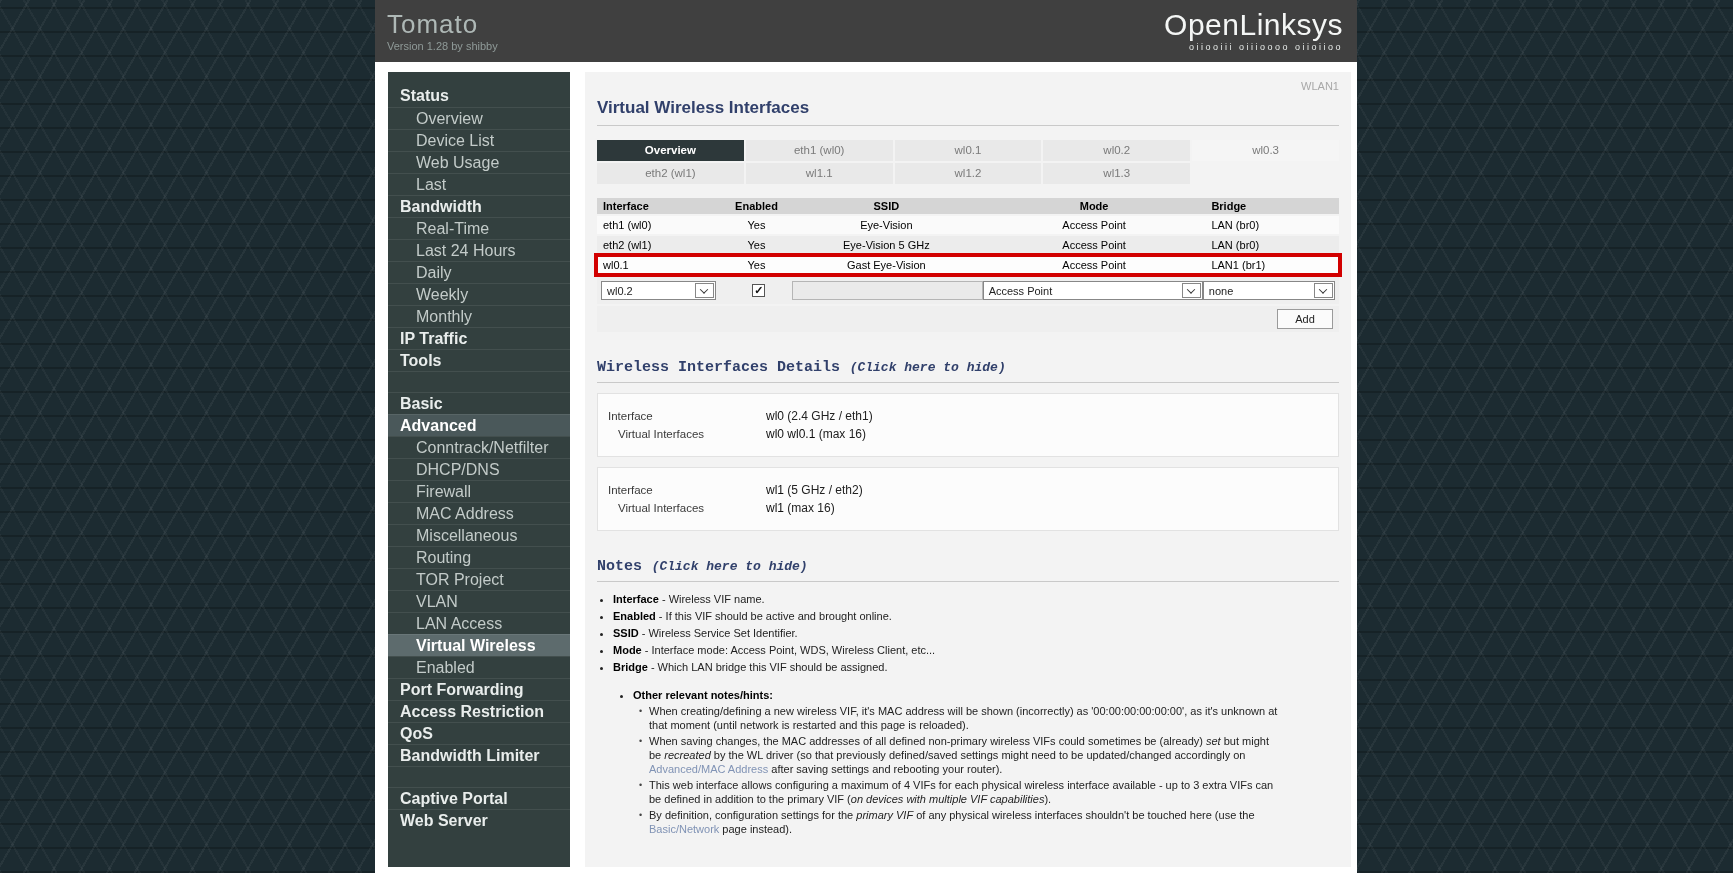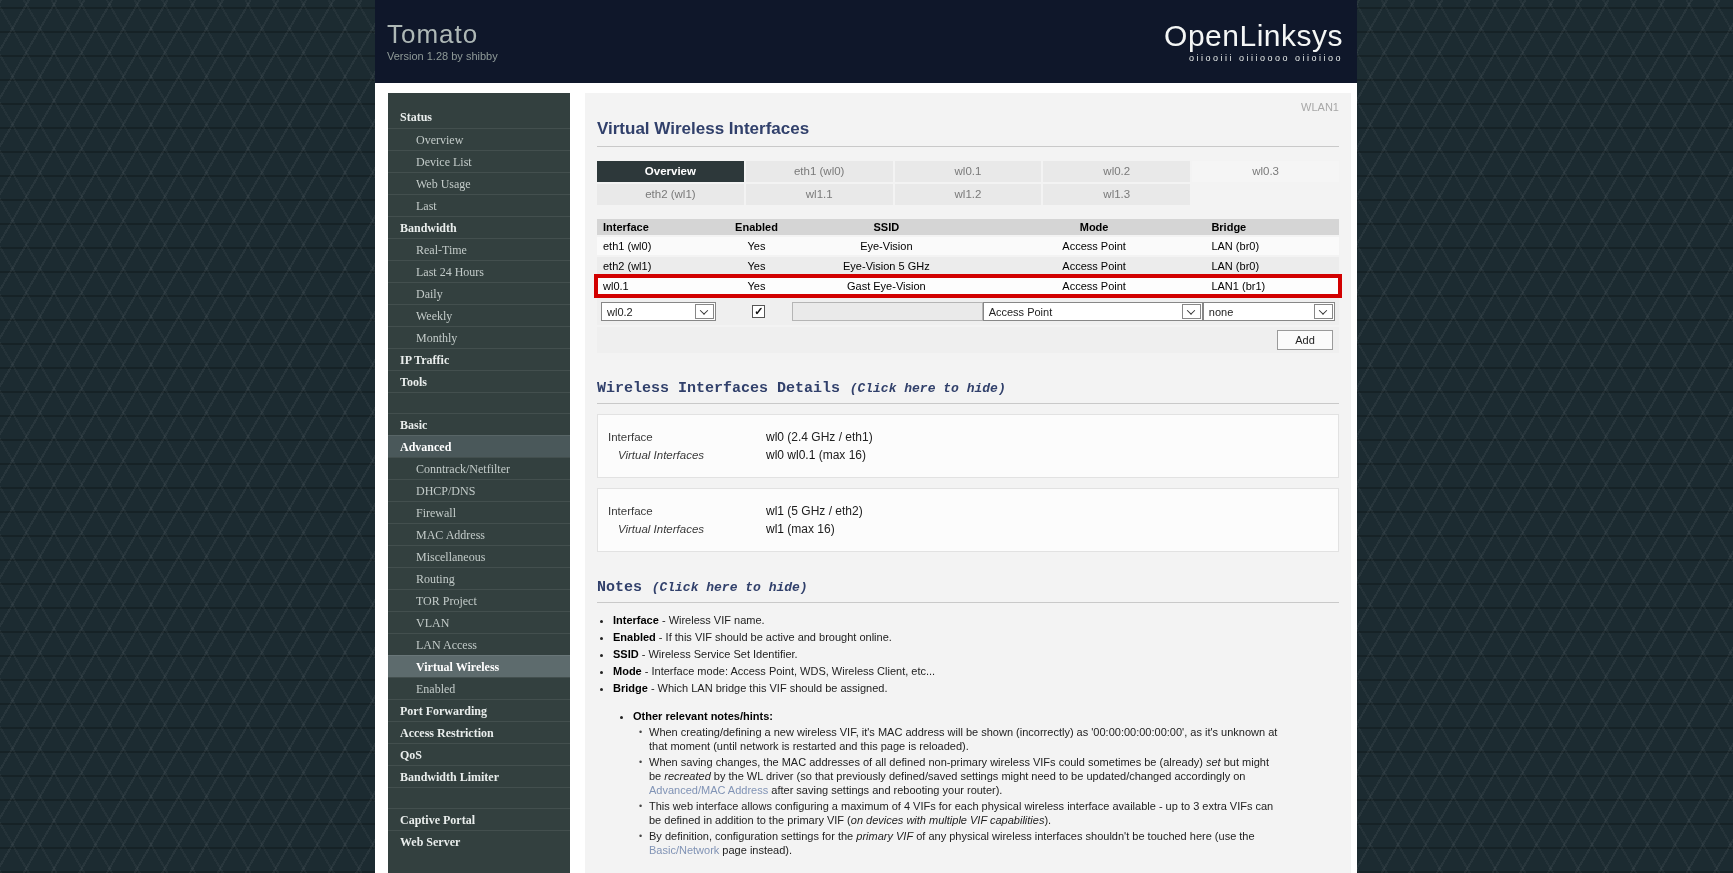--- a/index.html
+++ b/index.html
@@ -8,32 +8,32 @@
     font-family: "Liberation Sans", sans-serif;
     background-color:#1c2b31;
     background-image:
       repeating-linear-gradient(120deg, rgba(255,255,255,.05) 0 2px, transparent 2px 24px),
       repeating-linear-gradient(60deg, rgba(255,255,255,.04) 0 2px, transparent 2px 24px),
       repeating-linear-gradient(0deg, rgba(0,0,0,.22) 0 2px, transparent 2px 24px);
   }
   .content-col { position:absolute; left:375px; top:0; width:982px; height:873px; background:#fff; }
 
   
-  .band { height:83px; background:#0f172a; display:flex; justify-content:space-between; align-items:center; padding:0 14px 0 12px; }
+  .band { height:62px; background:#404040; display:flex; justify-content:space-between; align-items:center; padding:0 14px 0 12px; }
   .brand-title { color:#aeb8b6; font-size:26px; letter-spacing:1px; line-height:26px; }
   .brand-version { color:#8f9a98; font-size:11px; margin-top:3px; }
   .logo-wrap { text-align:right; }
   .logo-main { color:#f4f6f5; font-size:30px; line-height:30px; letter-spacing:0.5px; }
   .logo-sub { color:#e8ecea; font-size:9px; letter-spacing:2.5px; margin-top:2px; }
 
   
   .body-row { display:flex; gap:15px; padding:10px 6px 0 13px; height:805px; background:#fff; }
   .sidebar { width:182px; background:#33403f; padding-top:13px; overflow:hidden; flex:none; }
   .sidebar ul { list-style:none; }
-  .sidebar li { height:22px; line-height:22px; font-size:12px; color:#c3cbc9; border-top:1px solid rgba(255,255,255,.08); white-space:nowrap; cursor:pointer;font-family:Liberation Serif, serif; }
+  .sidebar li { height:22px; line-height:22px; font-size:16px; color:#c3cbc9; border-top:1px solid rgba(255,255,255,.08); white-space:nowrap; cursor:pointer; }
   .sidebar li:first-child { border-top:none; }
   .sidebar li.header { font-weight:bold; color:#e9edec; padding-left:12px; }
   .sidebar li.sub { padding-left:28px; }
   .sidebar li.gap { height:21px; cursor:default; }
   .sidebar li.open { background:#4a585a; color:#fff; }
   .sidebar li.selected { background:#5d6b6d; color:#fff; font-weight:bold; }
 
   .main { flex:1; background:#f3f3f3; padding:8px 12px 0 12px; overflow:hidden; }
   .wlan-badge { text-align:right; color:#a8a8a8; font-size:11px; height:14px; }
   h1.page-title { color:#31406b; font-size:17px; font-weight:bold; margin:4px 0 7px 0; }
@@ -73,21 +73,21 @@
 
   
   h2.sec-title { color:#31406b; font-size:15px; font-weight:bold; display:inline; }
   .toggle-link { color:#31406b; font-size:13px; font-style:italic; font-weight:bold; cursor:pointer; }
   .sec-head { margin-top:26px; margin-bottom:6px;font-family:Liberation Mono, monospace; }
 
   
   .detail-box { background:#fcfcfc; border:1px solid #e2e2e2; margin-top:10px; padding:13px 10px; }
   .detail-row { display:flex; font-size:11.5px; line-height:18px; }
   .detail-row .dl { width:158px; color:#3a3a3a; flex:none; }
-  .detail-row .dl.indent { padding-left:10px;font-style:italic; }
+  .detail-row .dl.indent { padding-left:10px; }
   .detail-row .dv { color:#111; font-size:12px; }
   .detail-row .dv small { font-size:12px; color:#222; }
 
   
   .notes { font-size:11px; color:#222; }
   ul.defs { margin:10px 0 0 16px; }
   ul.defs li { margin-bottom:3px; line-height:14px; }
   ul.hints-outer { margin:14px 0 0 16px; }
   ul.hints-outer > li { line-height:14px;margin-left:20px; }
   ul.hints { list-style:none; margin:2px 0 0 6px; }

